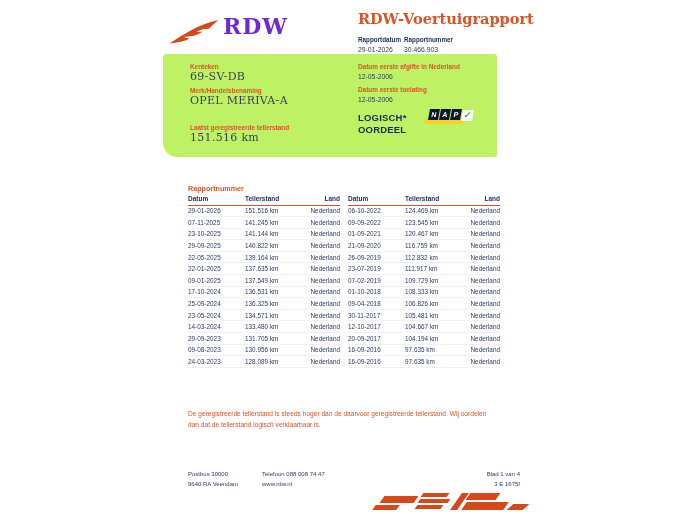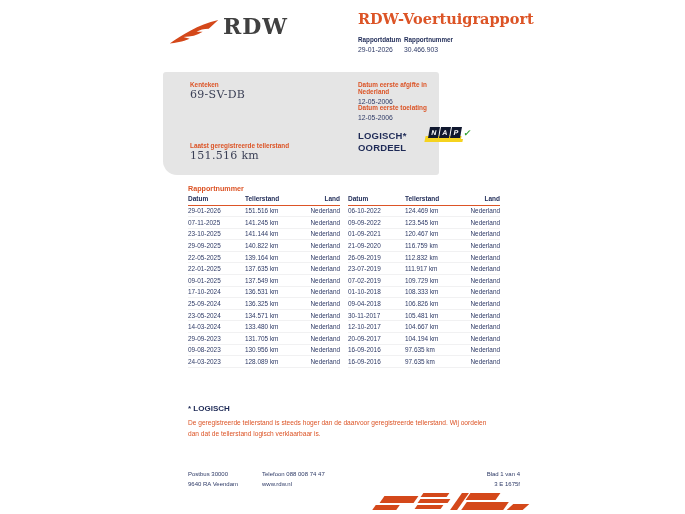--- a/index.html
+++ b/index.html
@@ -6,33 +6,33 @@
   body{
     width:685px;height:514px;position:relative;overflow:hidden;
     background:#ffffff;font-family:"Liberation Sans",sans-serif;
     -webkit-font-smoothing:antialiased;
   }
   .abs{position:absolute;}
   
   .logo-word{
     position:absolute;left:223px;top:13px;
     font-family:"DejaVu Serif",serif;font-size:22px;font-weight:bold;
-    color:#404040;letter-spacing:1px;
+    color:#6d28d9;letter-spacing:1px;
   }
   .doc-title{
     position:absolute;left:358px;top:10px;
     font-family:"DejaVu Serif",serif;font-size:14.5px;font-weight:bold;
     color:#DC5426;
   }
   .meta-label{font-size:6.3px;font-weight:bold;color:#1E2A56;}
   .meta-value{font-size:6.8px;color:#2E3A66;margin-top:3px;}
   
   .vehicle-box{
-    position:absolute;left:163px;top:72px;width:276px;height:103px;
-    background:#e5e5e5;border-radius:3px 3px 3px 14px;
+    position:absolute;left:163px;top:54px;width:334px;height:103px;
+    background:#bef264;border-radius:3px 3px 3px 14px;
   }
   .lbl{font-size:6.4px;font-weight:bold;color:#DC5426;}
   .val-serif{
     font-family:"DejaVu Serif",serif;font-size:11px;color:#3A3F55;
     letter-spacing:0.3px;
   }
   .val-sm{font-size:6.8px;color:#2E3A66;}
   .verdict{
     font-size:9.5px;font-weight:bold;color:#1E2A56;line-height:12px;
     letter-spacing:0.2px;
@@ -100,20 +100,24 @@
   <div class="meta-value">30.466.903</div>
 </div>
 
 <div class="vehicle-box">
 
   <div class="abs" style="left:27px;top:9px;">
     <div class="lbl">Kenteken</div>
     <div class="val-serif">69-SV-DB</div>
   </div>
 
+  <div class="abs" style="left:27px;top:33px;">
+    <div class="lbl">Merk/Handelsbenaming</div>
+    <div class="val-serif">OPEL MERIVA-A</div>
+  </div>
 
   <div class="abs" style="left:27px;top:70px;">
     <div class="lbl">Laatst geregistreerde tellerstand</div>
     <div class="val-serif">151.516 km</div>
   </div>
 
   <div class="abs" style="left:195px;top:9px;">
     <div class="lbl">Datum eerste afgifte in Nederland</div>
     <div class="val-sm" style="margin-top:3px;">12-05-2006</div>
   </div>
@@ -299,21 +303,20 @@
         <tr>
           <td>16-09-2016</td>
           <td>97.635 km</td>
           <td>Nederland</td>
         </tr>
       </tbody>
   </table>
 </div>
 
 <div class="abs" style="left:188px;top:404px;">
-  <div class="footnote-title">* LOGISCH</div>
   <div class="footnote-text">De geregistreerde tellerstand is steeds hoger dan de daarvoor geregistreerde tellerstand. Wij oordelen dan dat de tellerstand logisch verklaarbaar is.</div>
 </div>
 
 <div class="abs foot" style="left:188px;top:469px;">
   <div>Postbus 30000</div>
   <div>9640 RA Veendam</div>
 </div>
 <div class="abs foot" style="left:262px;top:469px;">
   <div>Telefoon 088 008 74 47</div>
   <div>www.rdw.nl</div>

